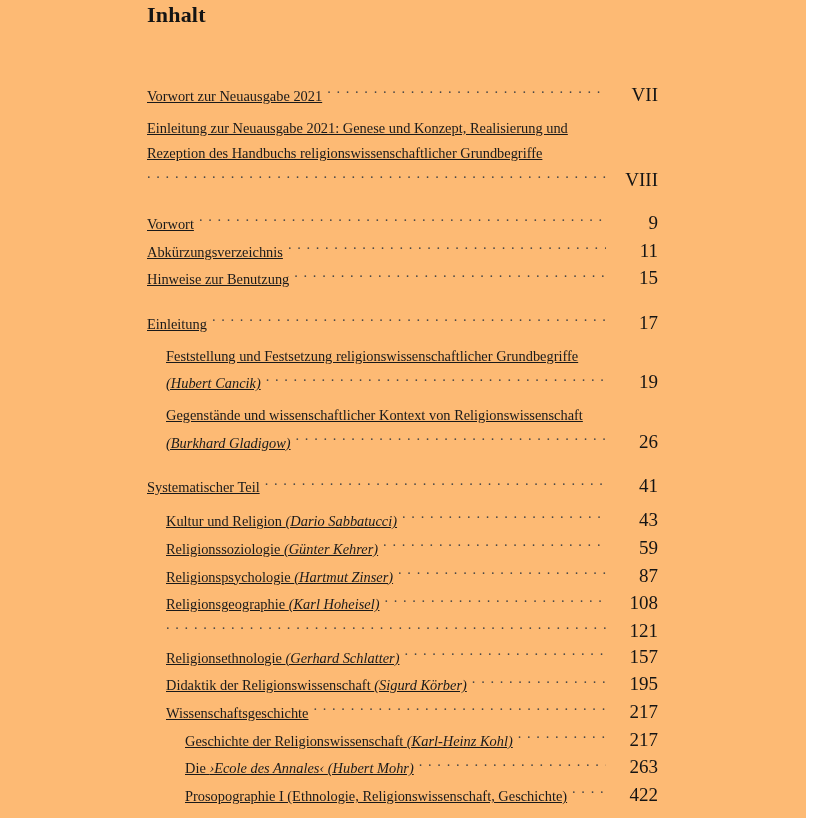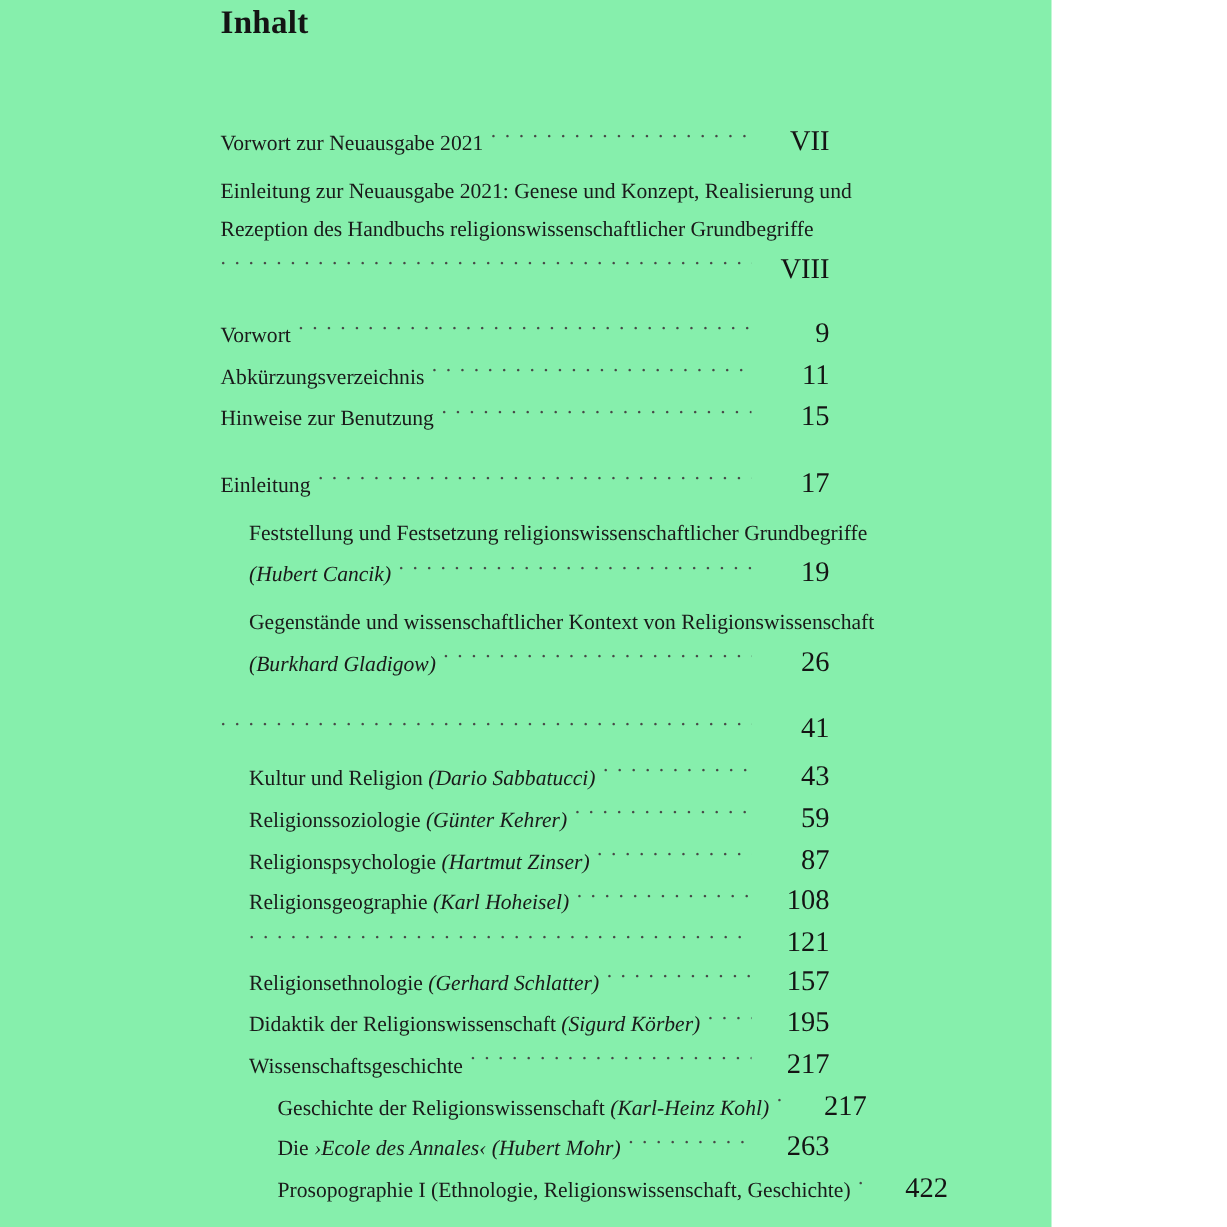--- a/index.html
+++ b/index.html
@@ -11,23 +11,23 @@
   body {
     width: 818px;
     height: 818px;
     font-family: "Liberation Serif", "DejaVu Serif", serif;
     color: #1a1a1a;
     overflow: hidden;
   }
 
   #toc-page {
     position: relative;
-    width: 701px;
+    width: 806px;
     height: 818px;
-    background: #86efac;
+    background: #fdba74;
     box-sizing: border-box;
     padding: 0 148px 0 147px;
   }
 
   #toc-title {
     font-size: 22px;
     font-weight: bold;
     letter-spacing: 0.2px;
     margin: 0;
     padding-top: 0px;
@@ -53,20 +53,21 @@
     display: flex;
     align-items: baseline;
     font-size: 14.4px;
     line-height: 25.7px;
     white-space: nowrap;
   }
 
   .toc-label {
     flex: 0 0 auto;
     padding-right: 5px;
+    text-decoration: underline;
   }
   .toc-label .au {
     font-style: italic;
   }
 
   
   .toc-dots {
     flex: 1 1 auto;
     position: relative;
     overflow: hidden;
@@ -195,20 +196,21 @@
         </div>
         <div class="toc-line">
           <span class="toc-label"><span class="au">(Burkhard Gladigow)</span></span>
           <span class="toc-dots"></span>
           <span class="toc-page-num">26</span>
         </div>
       </div>
       <div class="gap-lg"></div>
       <div class="toc-entry lvl-0">
         <div class="toc-line">
+          <span class="toc-label">Systematischer Teil</span>
           <span class="toc-dots"></span>
           <span class="toc-page-num">41</span>
         </div>
       </div>
       <div class="gap-sm"></div>
       <div class="toc-entry lvl-1">
         <div class="toc-line">
           <span class="toc-label">Kultur und Religion <span class="au">(Dario Sabbatucci)</span></span>
           <span class="toc-dots"></span>
           <span class="toc-page-num">43</span>

